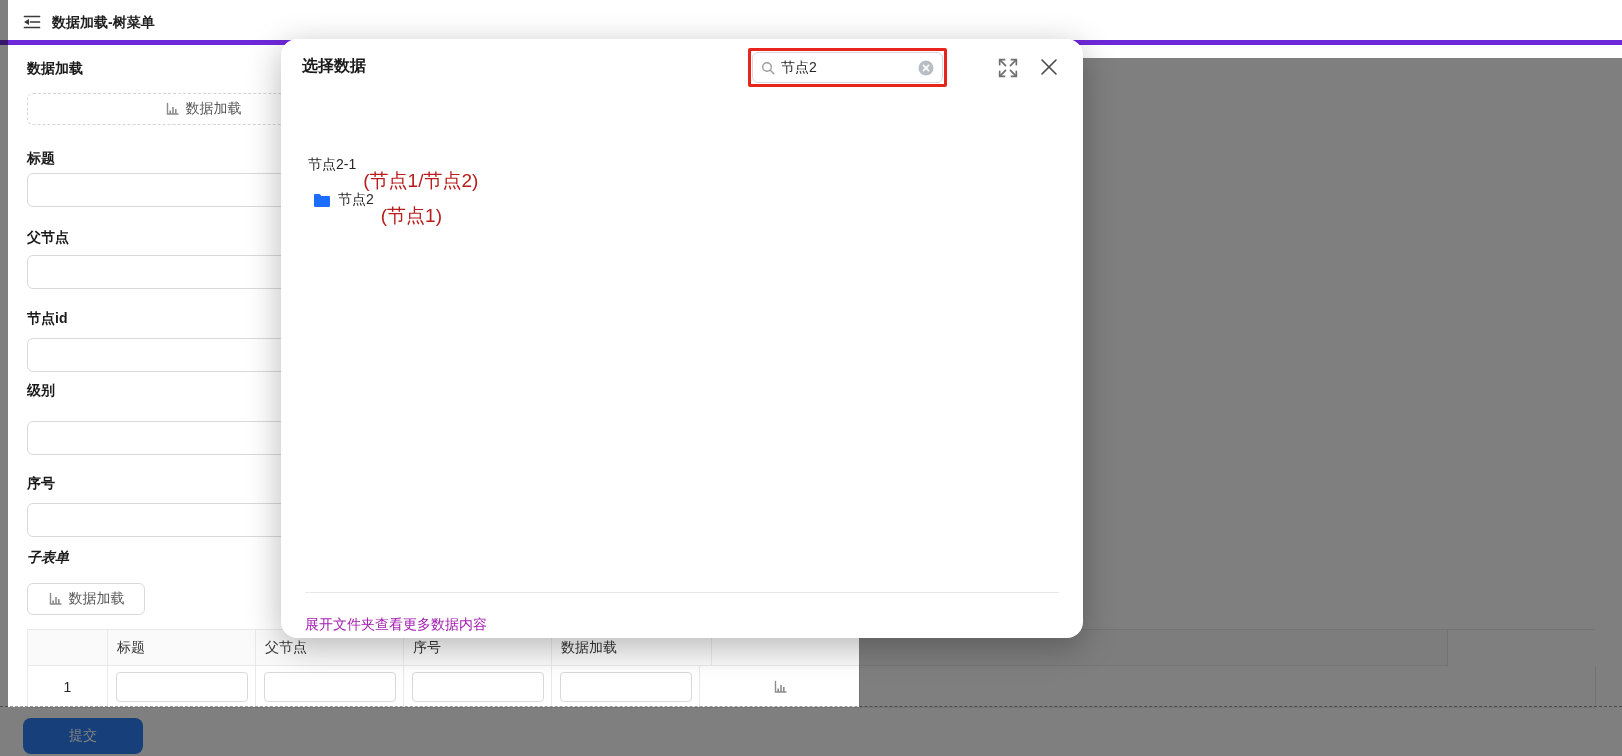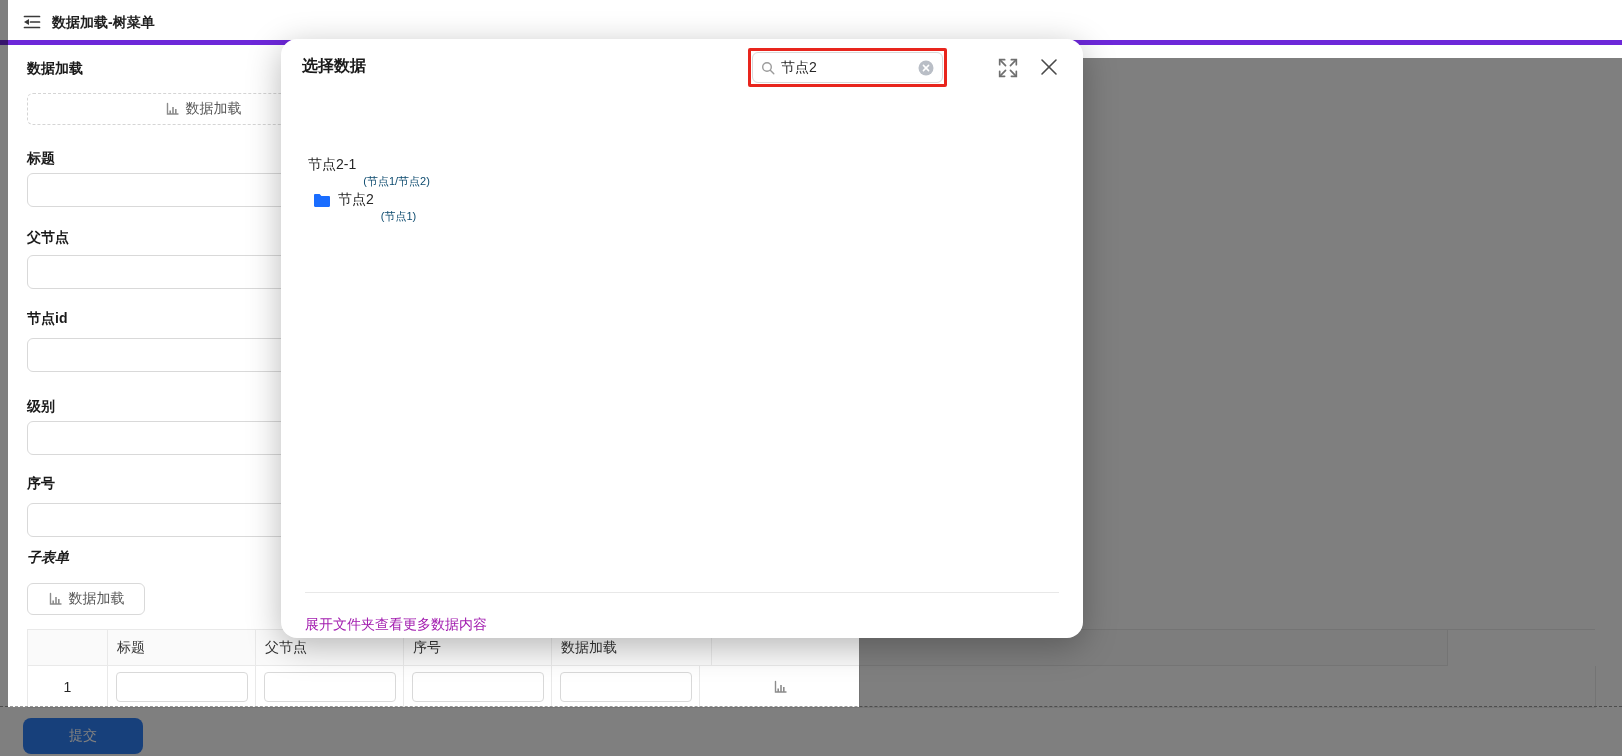--- a/index.html
+++ b/index.html
@@ -56,21 +56,21 @@
   .m-search .mag { color:#9b9b9b; flex:0 0 auto; }
   .clear-btn { flex:0 0 auto; width:16px; height:16px; cursor:pointer; }
   .expand-btn { position:absolute; left:717px; top:19px; width:20px; height:20px; color:#6f6f6f; cursor:pointer; }
   .close-btn { position:absolute; left:757px; top:17px; width:22px; height:22px; color:#4a4a4a; cursor:pointer; }
   .m-band { position:absolute; left:0; top:57px; width:802px; height:46px; background:#f3f4f6; }
   .m-band span { position:absolute; left:24px; top:0; line-height:46px; font-weight:700; font-size:15px; color:#1f1f1f; }
   .m-item { position:absolute; display:flex; align-items:center; gap:7px; cursor:pointer; }
   .m-item1 { left:27px; top:115px; height:22px; }
   .m-item2 { left:32px; top:150px; height:22px; }
   .r-name { color:#262626; }
-  .r-path { color:#0c4a6e; font-size:11px;margin-top:32px; }
+  .r-path { color:#b91c1c; font-size:19px;margin-top:32px; }
   .m-divider { position:absolute; left:24px; top:553px; width:754px; height:1px; background:#e8e8e8; }
   .m-link { position:absolute; left:24px; top:577px; color:#a21caf; cursor:pointer; }
 </style>
 </head>
 <body>
 
 <div class="screen">
 
   <div class="topbar">
     <span class="fold-btn">
@@ -99,21 +99,21 @@
 
   <span class="flabel" style="top:150px;">标题</span>
   <input class="finput" style="top: 173px;">
 
   <span class="flabel" style="top:229px;">父节点</span>
   <input class="finput" style="top: 255px;">
 
   <span class="flabel" style="top:310px;">节点id</span>
   <input class="finput" style="top: 338px;">
 
-  <span class="flabel" style="top:398px;">级别</span>
+  <span class="flabel" style="top:382px;">级别</span>
   <input class="finput" style="top: 421px;">
 
   <span class="flabel" style="top:475px;">序号</span>
   <input class="finput" style="top: 503px;">
 
   <span class="flabel" style="top:549px;font-style:italic;">子表单</span>
   <div class="sub-btn">
     <svg width="14" height="14" viewBox="0 0 14 14">
         <path d="M2.5 1.5 V12 H13" fill="none" stroke="currentColor" stroke-width="1.4" stroke-linecap="round"></path>
         <line x1="5.2" y1="12" x2="5.2" y2="8.5" stroke="currentColor" stroke-width="1.6"></line>

